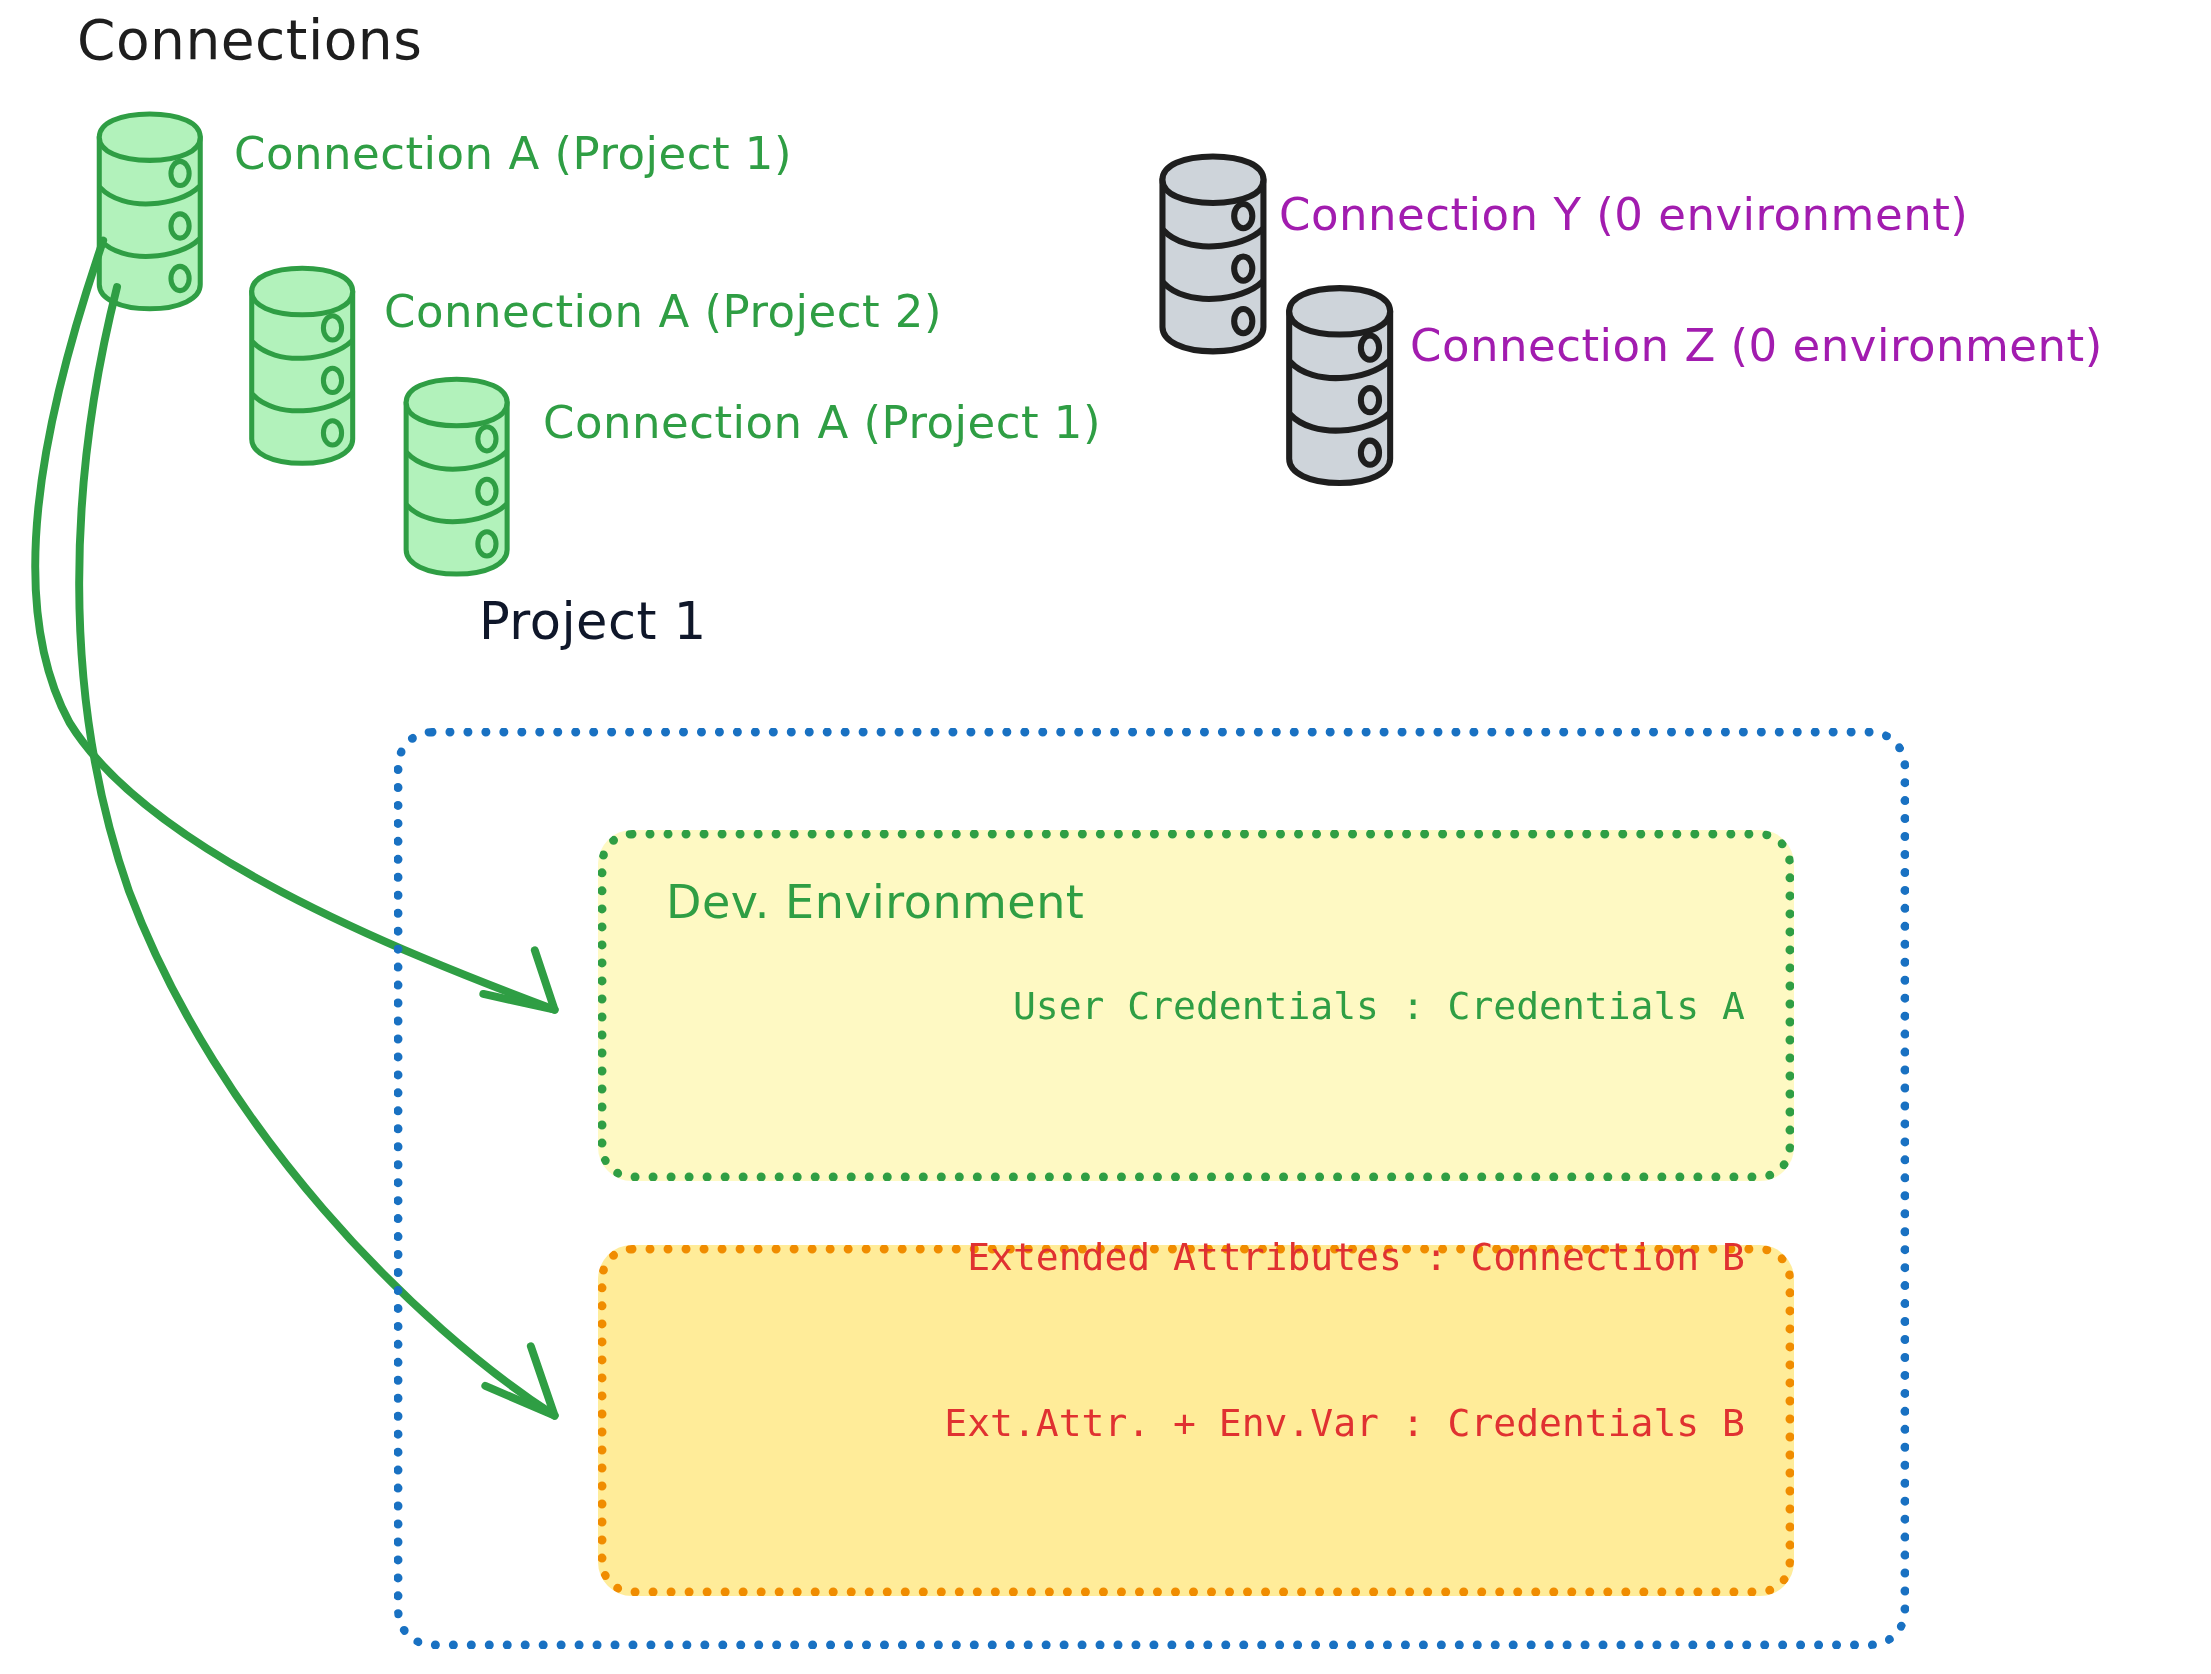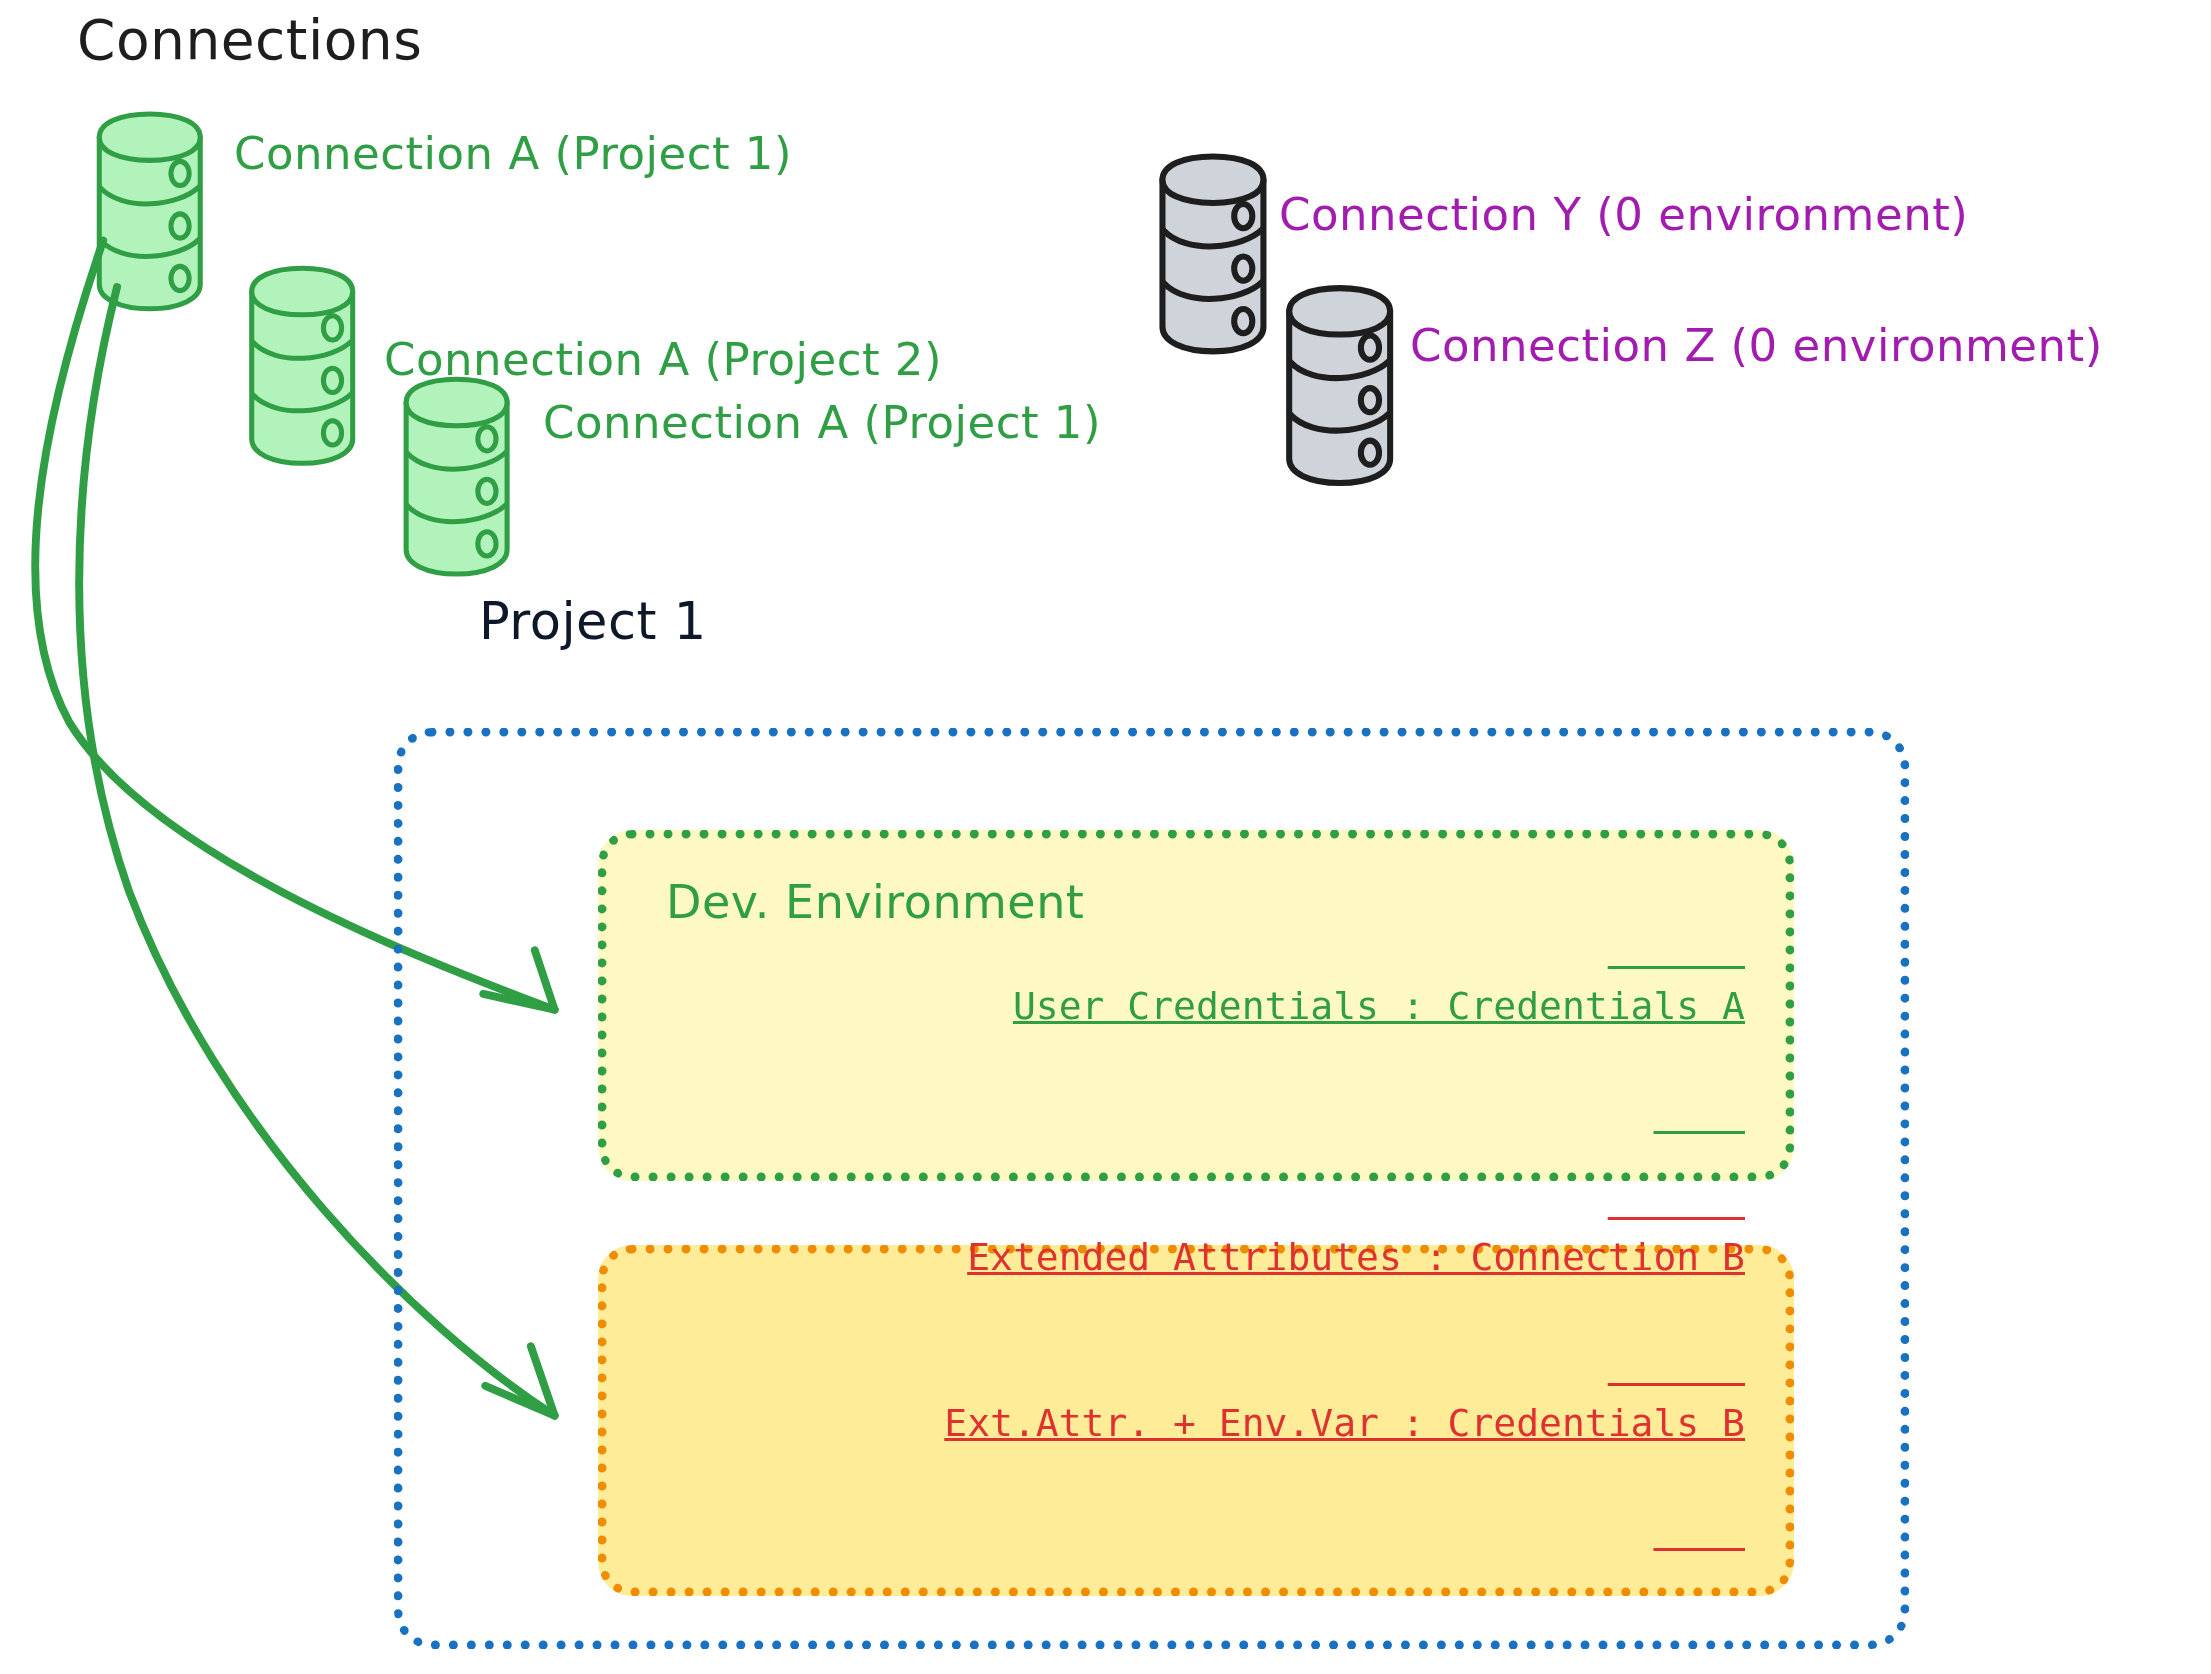--- a/index.html
+++ b/index.html
@@ -88,21 +88,20 @@
   .env-title {
     position: absolute;
     font-size: 46px;
   }
   #dev-env-title { left: 59px; top: 36px; color: #2f9e44; }
   #prod-env-title { left: 59px; top: 36px; color: #f08c00; }
   .env-lines {
     position: absolute;
     right: 40px;
     text-align: right;
-    text-decoration: underline;
   }
   #dev-env-lines {
     bottom: 28px;
     font-size: 38px;
     color: #2f9e44;
     line-height: 1.45;
   }
   #prod-env-lines {
     bottom: 26px;
     font-size: 38px;
@@ -170,21 +169,21 @@
     <g>
       <path d="M118,290 C70,480 60,700 130,900 C220,1140 420,1340 560,1430" fill="none" stroke="#2f9e44" stroke-width="8" stroke-linecap="round"></path>
       <path d="M560,1430 L490,1400 M560,1430 L536,1360" fill="none" stroke="#2f9e44" stroke-width="8" stroke-linecap="round"></path>
     </g>
   </svg>
 
   <div id="title-connections" class="hand">Connections</div>
 
   <div class="conn-label-green hand" style="left:234px; top:127px;">Connection A (Project 1)</div>
 
-  <div class="conn-label-green hand" style="left:384px; top:285px;margin-top:48px;">Connection A (Project 2)</div>
+  <div class="conn-label-green hand" style="left:384px; top:285px;">Connection A (Project 2)</div>
 
   <div class="conn-label-green hand" style="left:543px; top:396px;">Connection A (Project 1)</div>
 
   <div class="conn-label-grey hand" style="left:1279px; top:188px;">Connection Y (0 environment)</div>
 
   <div class="conn-label-grey hand" style="left:1410px; top:319px;">Connection Z (0 environment)</div>
 
   <div id="title-project1" class="hand">Project 1</div>
 
   <div id="project-container" class="dotted-box"></div>

